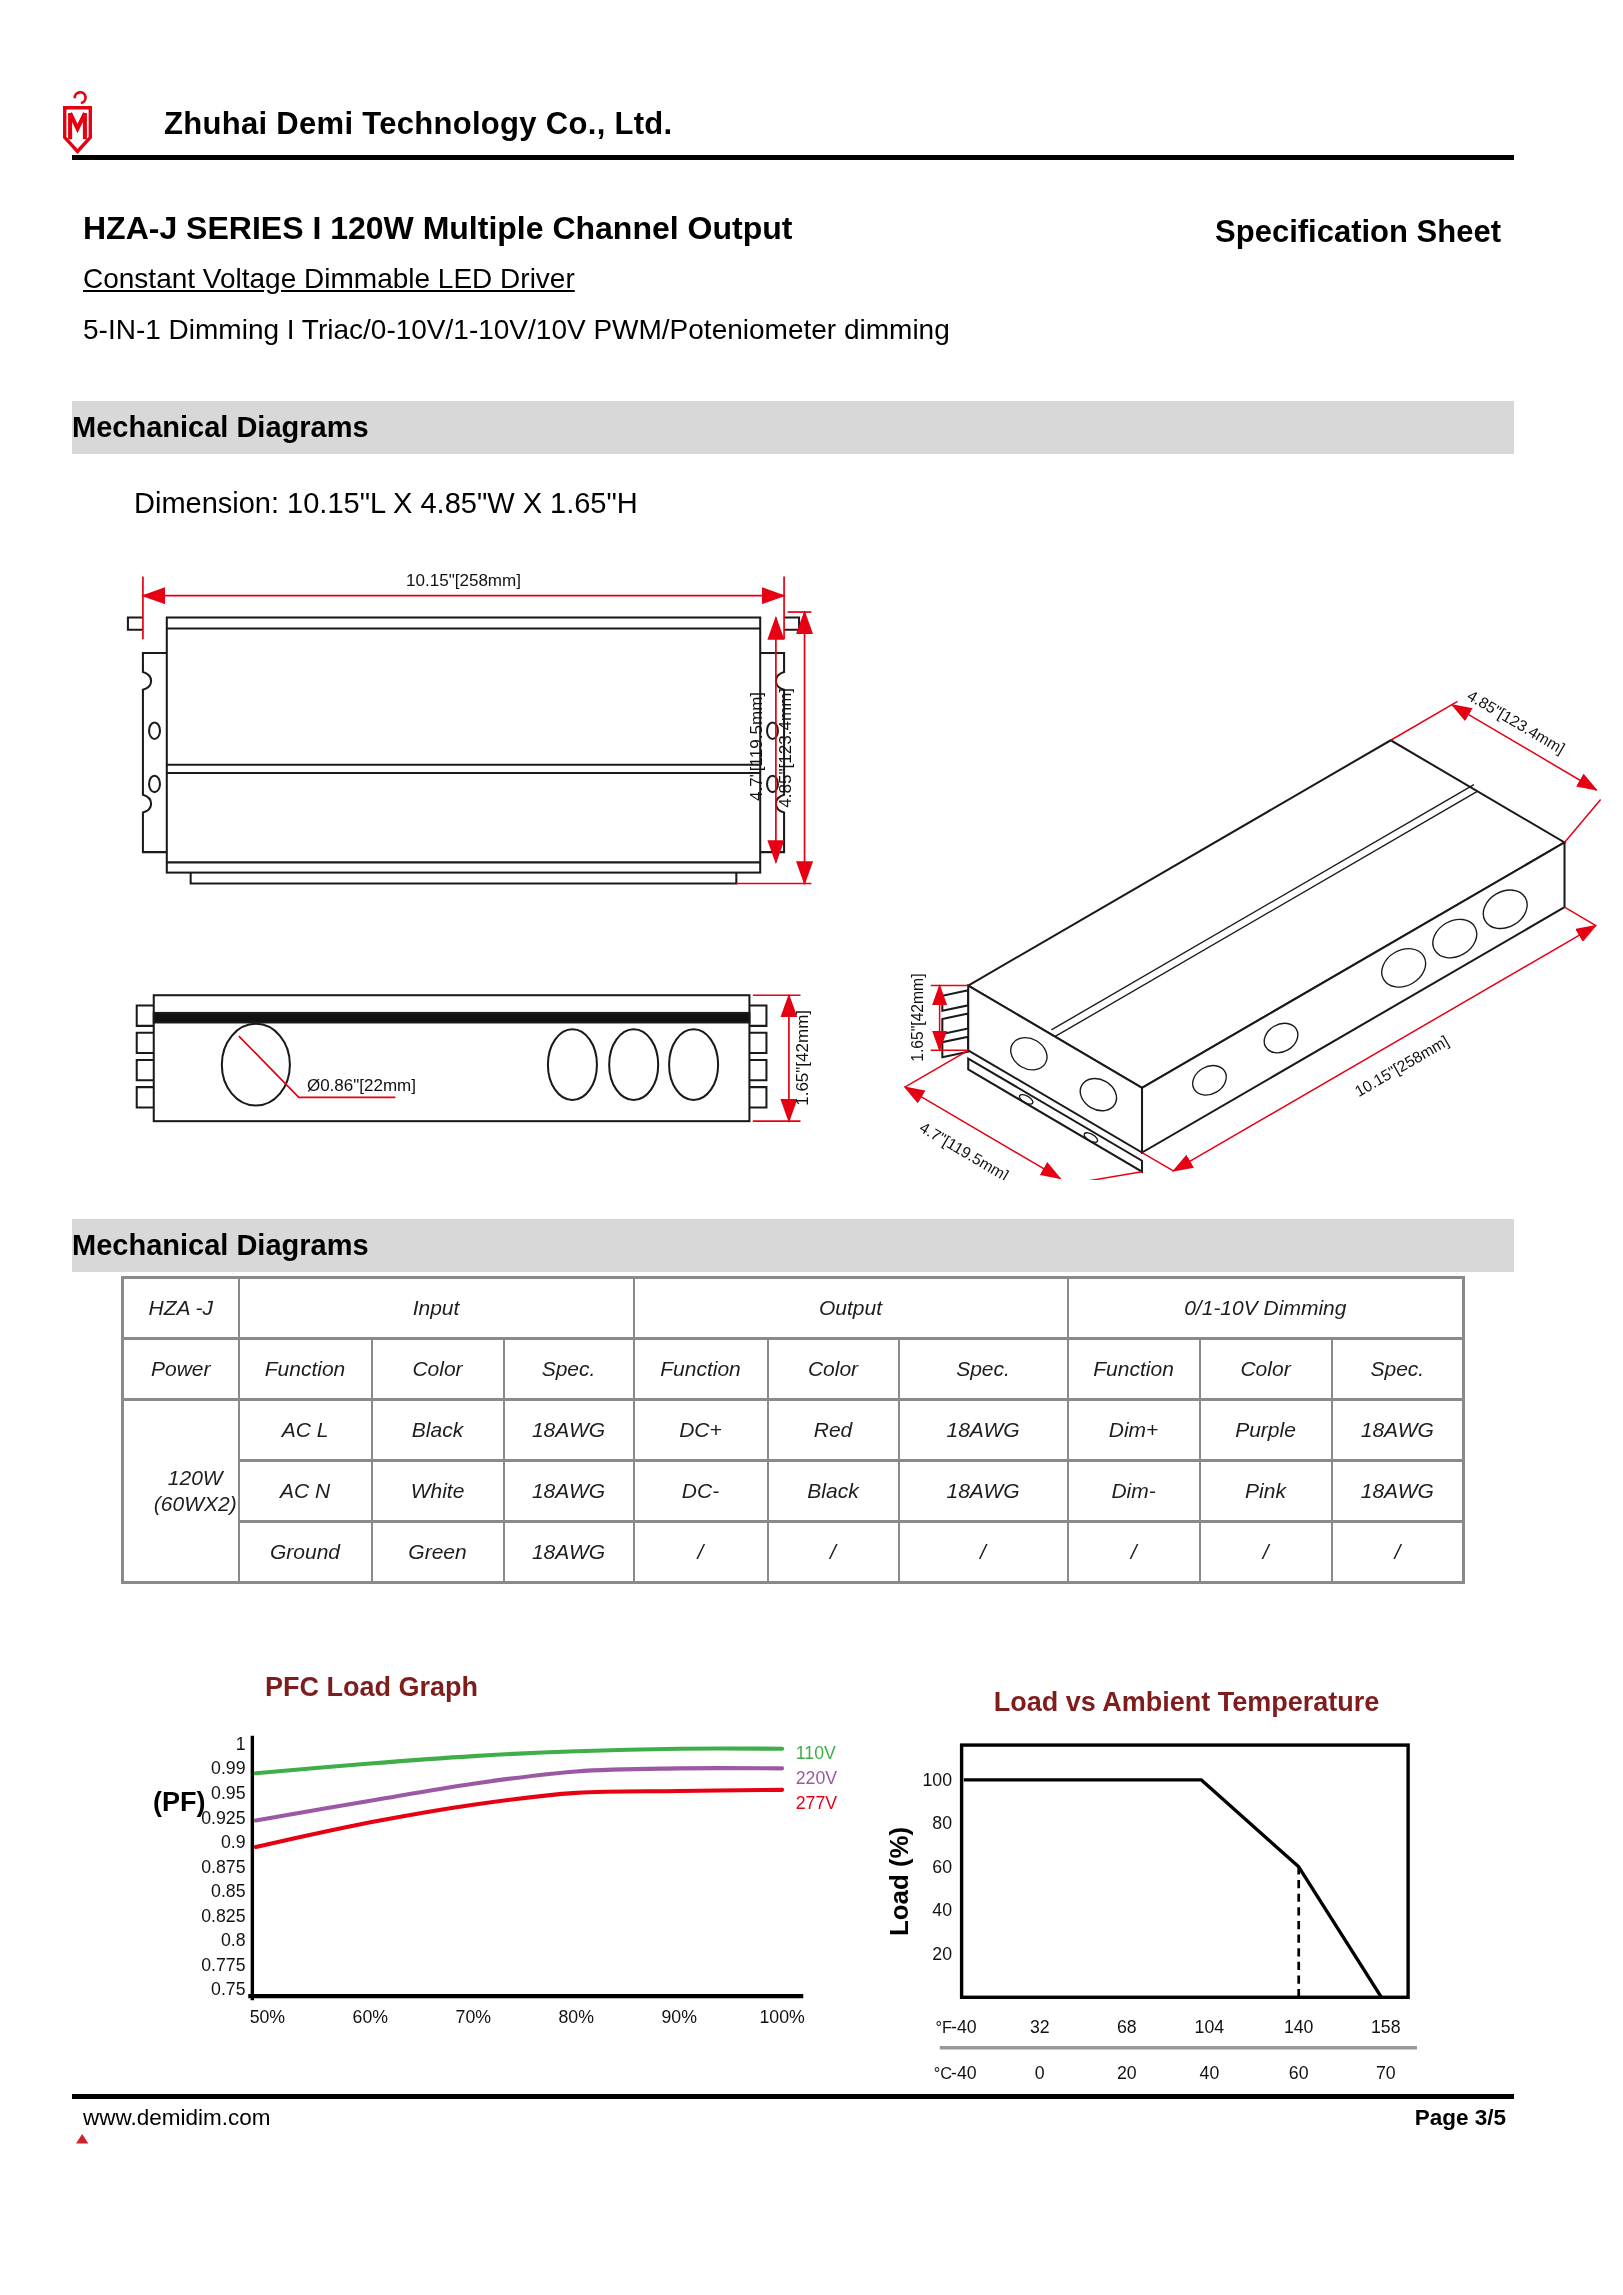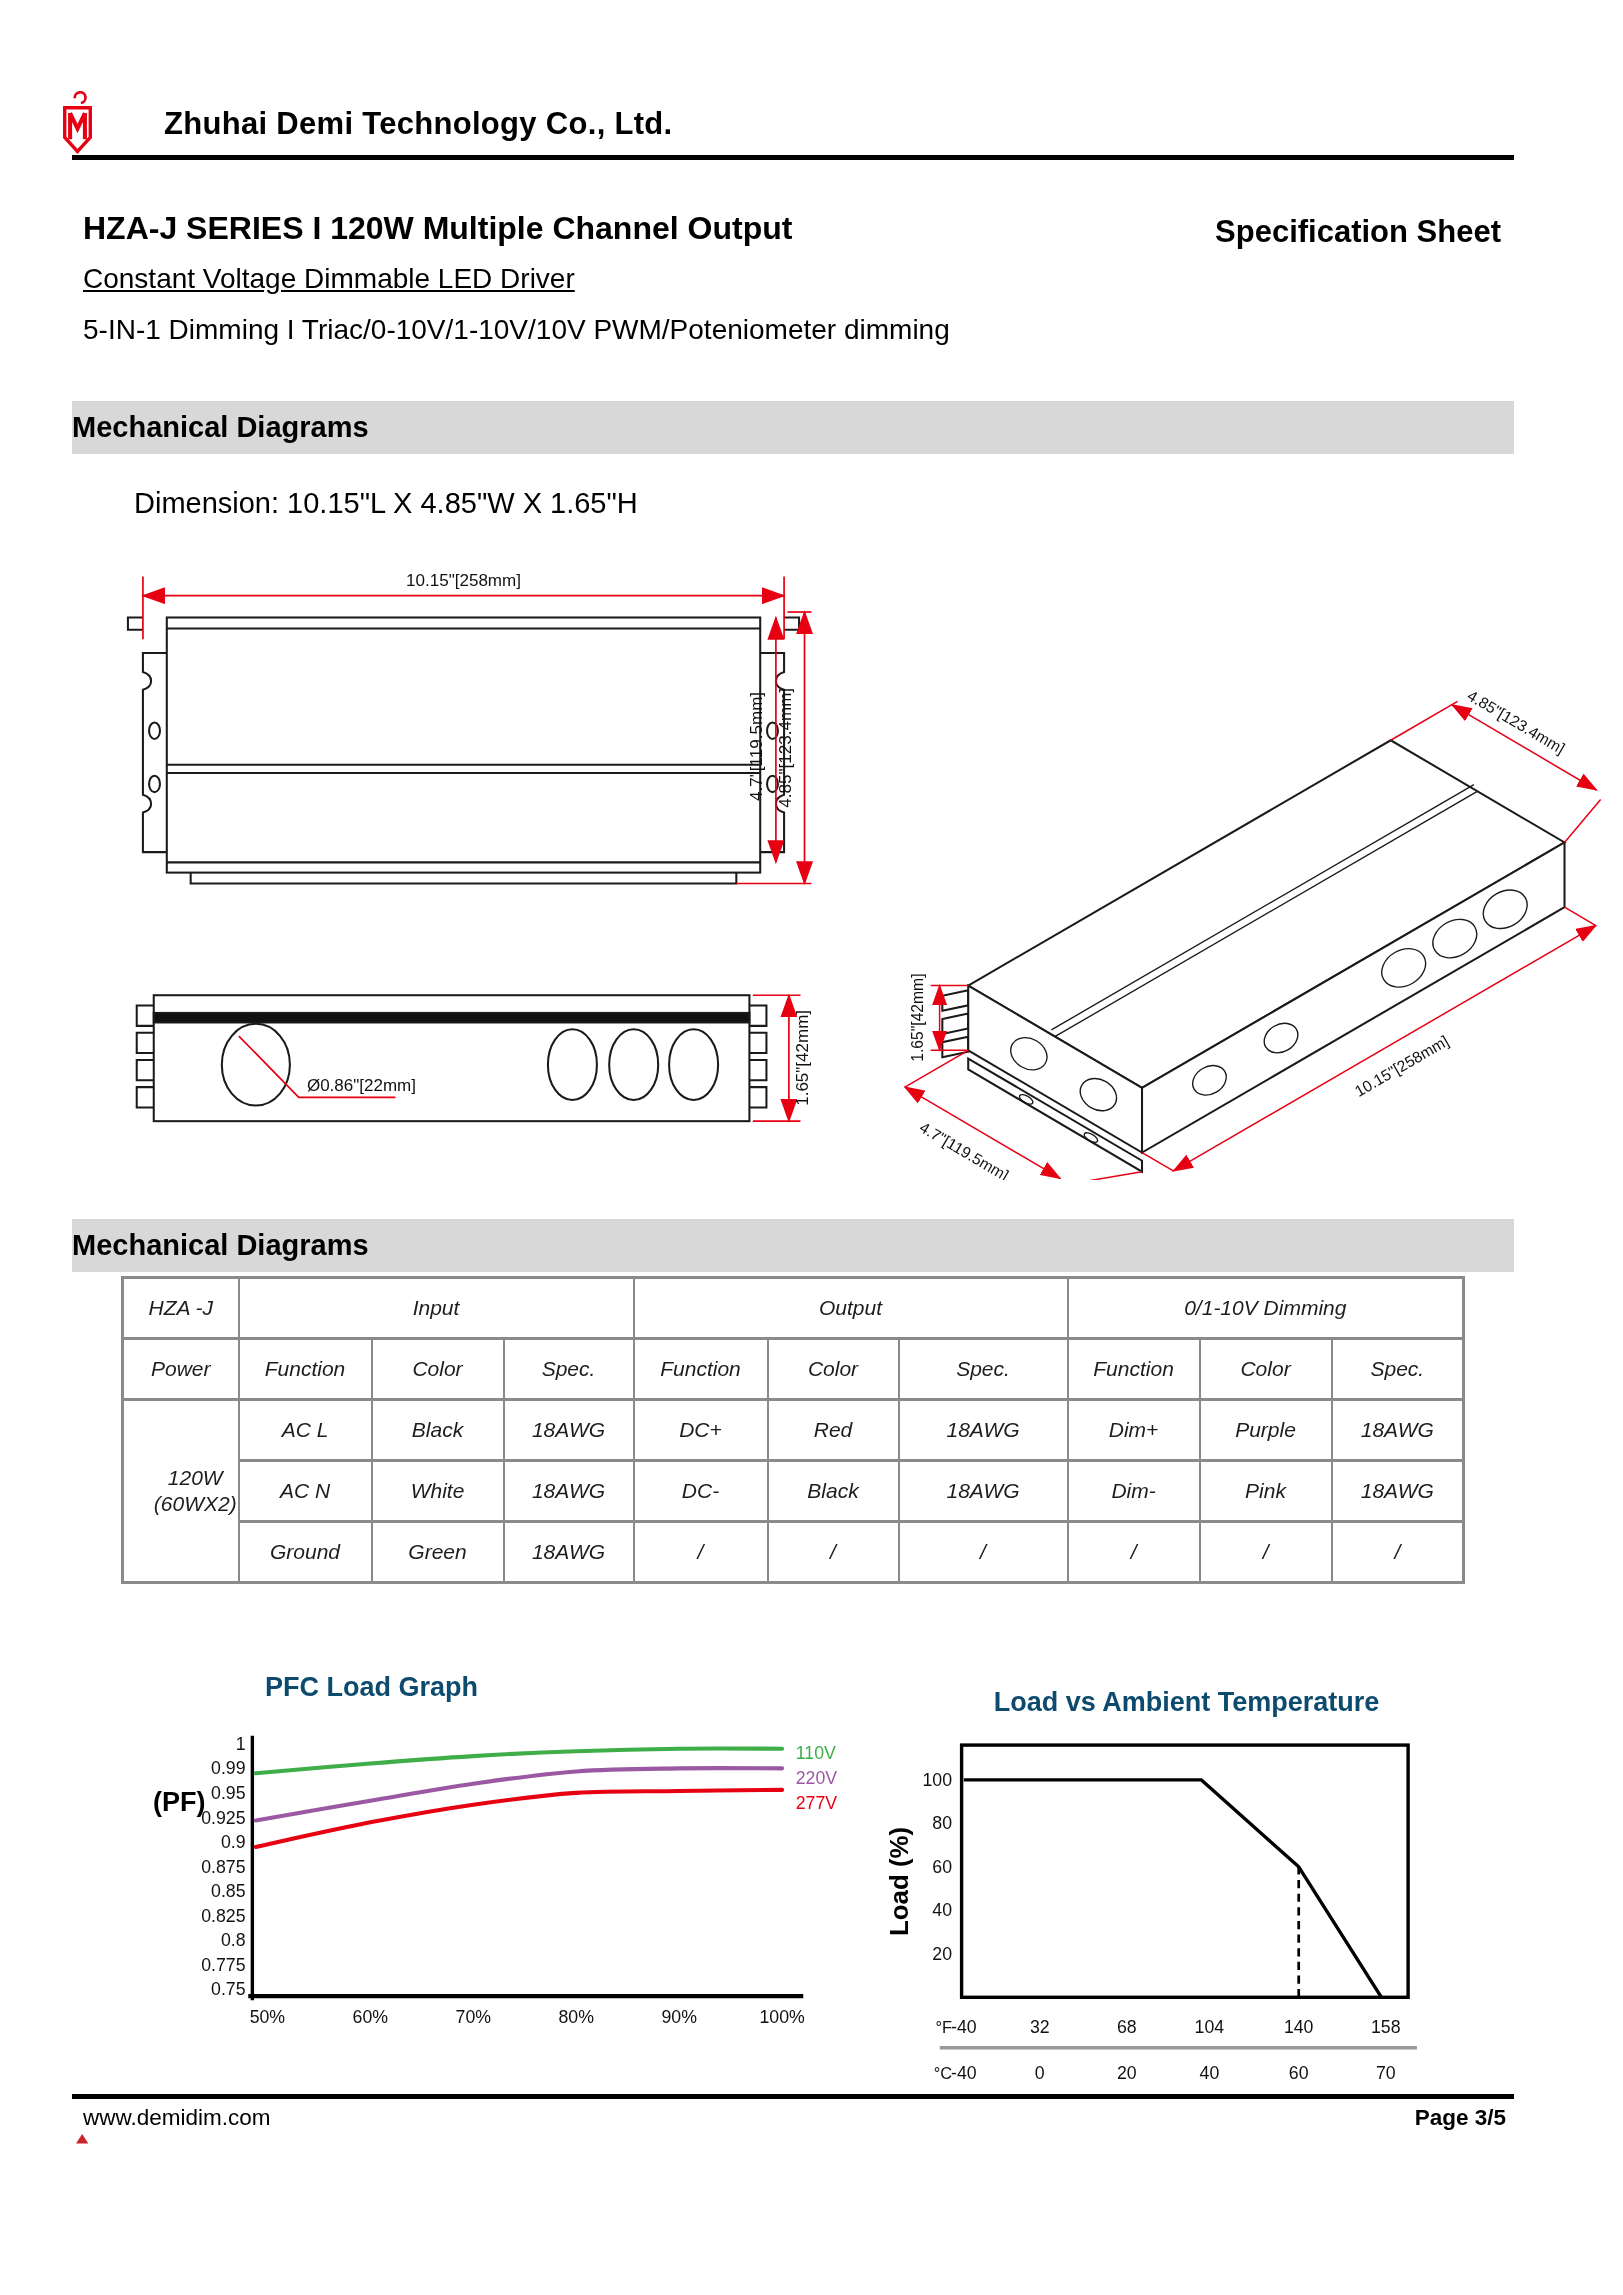--- a/index.html
+++ b/index.html
@@ -22,21 +22,21 @@
   .section-bar { left:72px; width:1442px; height:53px; background:#d8d8d8; font-size:29px; font-weight:bold; line-height:53px; }
   .bar1 { top:401px; } .bar2 { top:1219px; }
   .dim-note { left:134px; top:487px; font-size:29px; }
 
   
   table.wiring { position:absolute; left:121px; top:1276px; width:1341px; border-collapse:collapse; table-layout:fixed; font-size:21px; color:#1d1d1d; border:3.4px solid #8a8a8a; }
   table.wiring td { border:2px solid #8a8a8a; border-top-width:3.4px; border-bottom-width:3.4px; text-align:center; vertical-align:middle; height:61px; font-weight:400;font-style:italic; }
   .power-line { display:block; line-height:1.25;margin-left:29px; }
 
   
-  .chart-title { top:1672px; font-size:27px; font-weight:bold; text-align:center; color:#0c4a6e; }
+  .chart-title { top:1672px; font-size:27px; font-weight:bold; text-align:center; color:#7f1d1d; }
   .pfc-title { left:116px; width:511px; }
   .load-title { left:907px; width:559px;margin-top:15px; }
   .pf-label { left:153px; top:1771px; font-size:27px; font-weight:bold;margin-top:16px; }
 
   svg text { font-family:"Liberation Sans", sans-serif; }
 
   
   .footer-rule { left:72px; top:2094px; width:1442px; height:4.8px; background:#000; }
   .footer-site { left:83px; top:2105px; font-size:22.5px; }
   .footer-page { right:117px; top:2105px; font-size:22.5px;font-weight:bold; }

